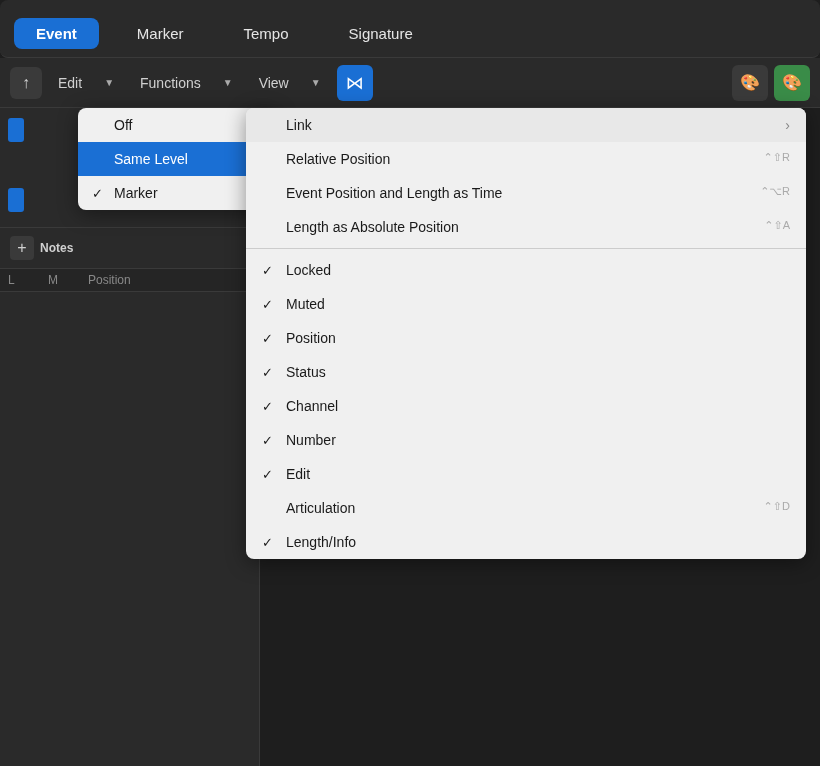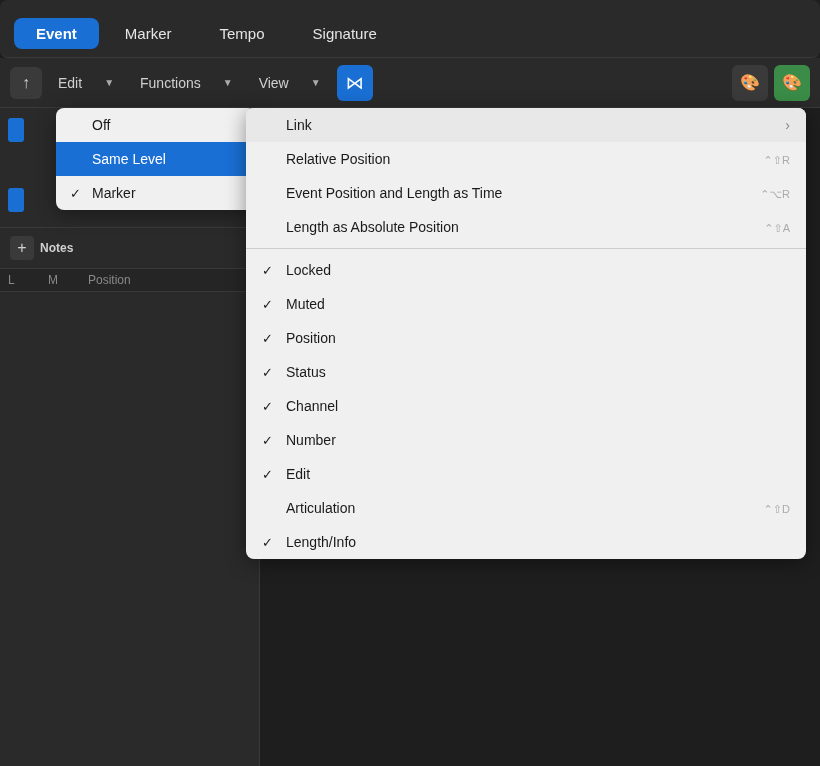--- a/index.html
+++ b/index.html
@@ -18,21 +18,21 @@
       display: flex;
       flex-direction: column;
     }
 
     
     .tab-bar {
       display: flex;
       align-items: center;
       background: #2a2a2a;
       padding: 10px 14px 0 14px;
-      gap: 4px;
+      gap: 16px;
       border-bottom: 1px solid #3a3a3a;
       height: 58px;
       border-radius: 8px;
     }
 
     .tab {
       padding: 7px 22px;
       border-radius: 8px 8px 0 0;
       font-size: 15px;
       font-weight: 500;
@@ -223,21 +223,21 @@
       width: 100%;
       height: 100%;
       pointer-events: none;
       z-index: 100;
     }
 
     
     .functions-submenu {
       position: absolute;
       top: 0px;
-      left: 56px;
+      left: 78px;
       width: 200px;
       background: #f0f0f0;
       border-radius: 8px;
       box-shadow: 0 4px 20px rgba(0,0,0,0.4);
       overflow: hidden;
       pointer-events: all;
     }
 
     .functions-submenu-item {
       padding: 9px 14px;
@@ -271,21 +271,21 @@
       overflow: hidden;
       pointer-events: all;
     }
 
     .dropdown-item {
       padding: 9px 16px;
       font-size: 14px;
       color: #1a1a1a;
       cursor: pointer;
       display: flex;
-      align-items: flex-end;
+      align-items: flex-start;
       justify-content: space-between;
     }
 
     .dropdown-item.link-item {
       background: #e8e8e8;
       font-weight: 500;
     }
 
     .dropdown-item .shortcut {
       font-size: 12px;

